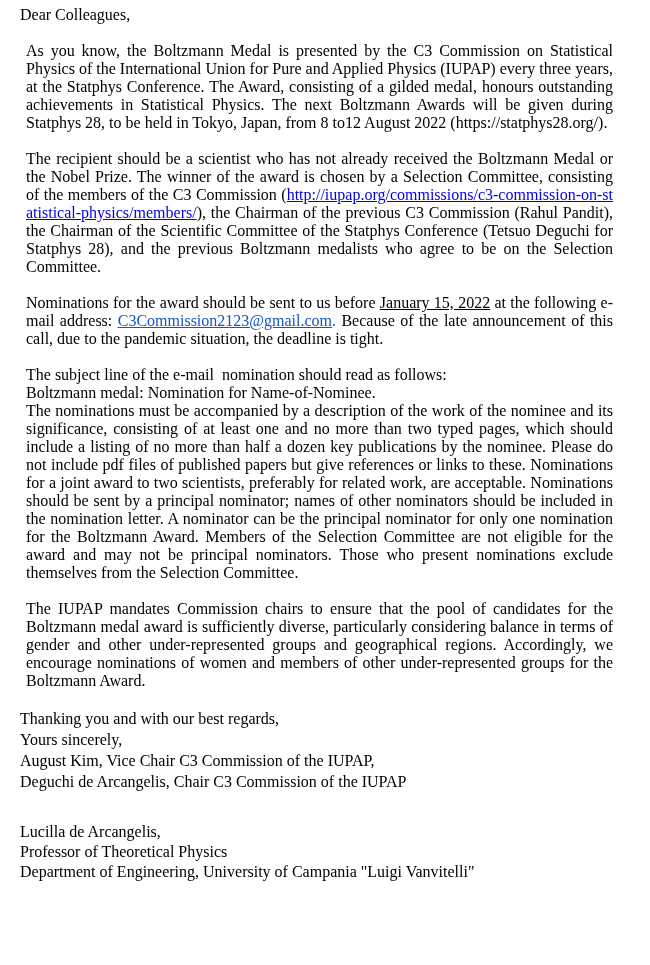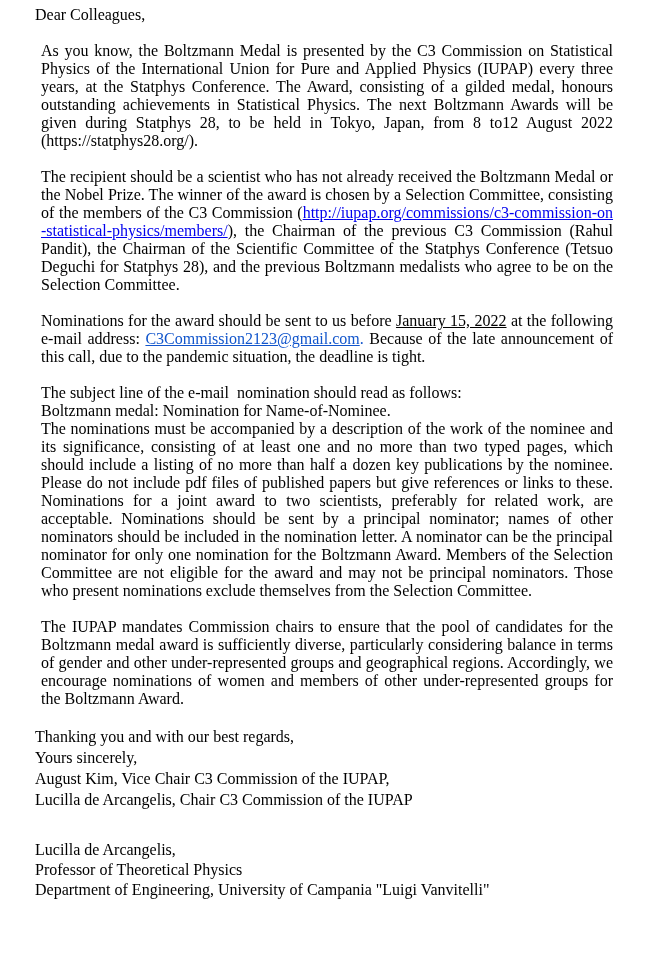--- a/index.html
+++ b/index.html
@@ -9,21 +9,21 @@
     height: 965px;
     overflow: hidden;
     --url-color: #0000EE;
     --email-color: #1155CC;
   }
   .letter {
     font-family: "Liberation Serif", "DejaVu Serif", serif;
     font-size: 16px;
     line-height: 18px;
     color: #000000;
-    padding: 6px 37px 0 35px;
+    padding: 6px 37px 0 20px;
   }
   .salutation { margin-bottom: 18px; }
   .para {
     text-align: justify;
     margin: 0 0 18px 6px;
   }
   .seg-plain { color: inherit; }
   .seg-u { text-decoration: underline; }
   a.seg-url {
     color: var(--url-color);
@@ -52,21 +52,21 @@
       <p class="para"><span class="seg-plain">The recipient should be a scientist who has not already received the Boltzmann Medal or the Nobel Prize. The winner of the award is chosen by a Selection Committee, consisting of the members of the C3 Commission (</span><a class="seg-url">http://iupap.org/commissions/c3-commission-on-statistical-physics/members/</a><span class="seg-plain">), the Chairman of the previous C3 Commission (Rahul Pandit), the Chairman of the Scientific Committee of the Statphys Conference (Tetsuo Deguchi for Statphys 28), and the previous Boltzmann medalists who agree to be on the Selection Committee.</span></p>
       <p class="para"><span class="seg-plain">Nominations for the award should be sent to us before </span><span class="seg-u">January 15, 2022</span><span class="seg-plain"> at the following e-mail address: </span><a class="seg-email">C3Commission2123@gmail.com</a><span class="seg-email-plain">.</span><span class="seg-plain"> Because of the late announcement of this call, due to the pandemic situation, the deadline is tight.</span></p>
       <p class="para"><span class="seg-plain">The subject line of the e-mail &nbsp;nomination should read as follows:</span><br><span class="seg-plain">Boltzmann medal: Nomination for Name-of-Nominee.</span><br><span class="seg-plain">The nominations must be accompanied by a description of the work of the nominee and its significance, consisting of at least one and no more than two typed pages, which should include a listing of no more than half a dozen key publications by the nominee. Please do not include pdf files of published papers but give references or links to these. Nominations for a joint award to two scientists, preferably for related work, are acceptable. Nominations should be sent by a principal nominator; names of other nominators should be included in the nomination letter. A nominator can be the principal nominator for only one nomination for the Boltzmann Award. Members of the Selection Committee are not eligible for the award and may not be principal nominators. Those who present nominations exclude themselves from the Selection Committee.</span></p>
       <p class="para"><span class="seg-plain">The IUPAP mandates Commission chairs to ensure that the pool of candidates for the Boltzmann medal award is sufficiently diverse, particularly considering balance in terms of gender and other under-represented groups and geographical regions. Accordingly, we encourage nominations of women and members of other under-represented groups for the Boltzmann Award.</span></p>
     </div>
 
   <div class="closing" id="closing">
       <div class="line">Thanking you and with our best regards,</div>
       <div class="line">Yours sincerely,</div>
       <div class="line">August Kim, Vice Chair C3 Commission of the IUPAP,</div>
-      <div class="line">Lucilla de Arcangelis, Chair C3 Commission of the IUPAP</div>
+      <div class="line">Deguchi de Arcangelis, Chair C3 Commission of the IUPAP</div>
     </div>
 
   <div class="signature" id="signature">
       <div class="line"><span class="seg-plain">Lucilla de Arcangelis,</span></div>
       <div class="line"><span class="seg-plain">Professor of Theoretical Physics</span></div>
       <div class="line"><span class="seg-plain">Department of Engineering, University of Campania "Luigi Vanvitelli"</span></div>
     </div>
 </div>
 
 </body></html>

